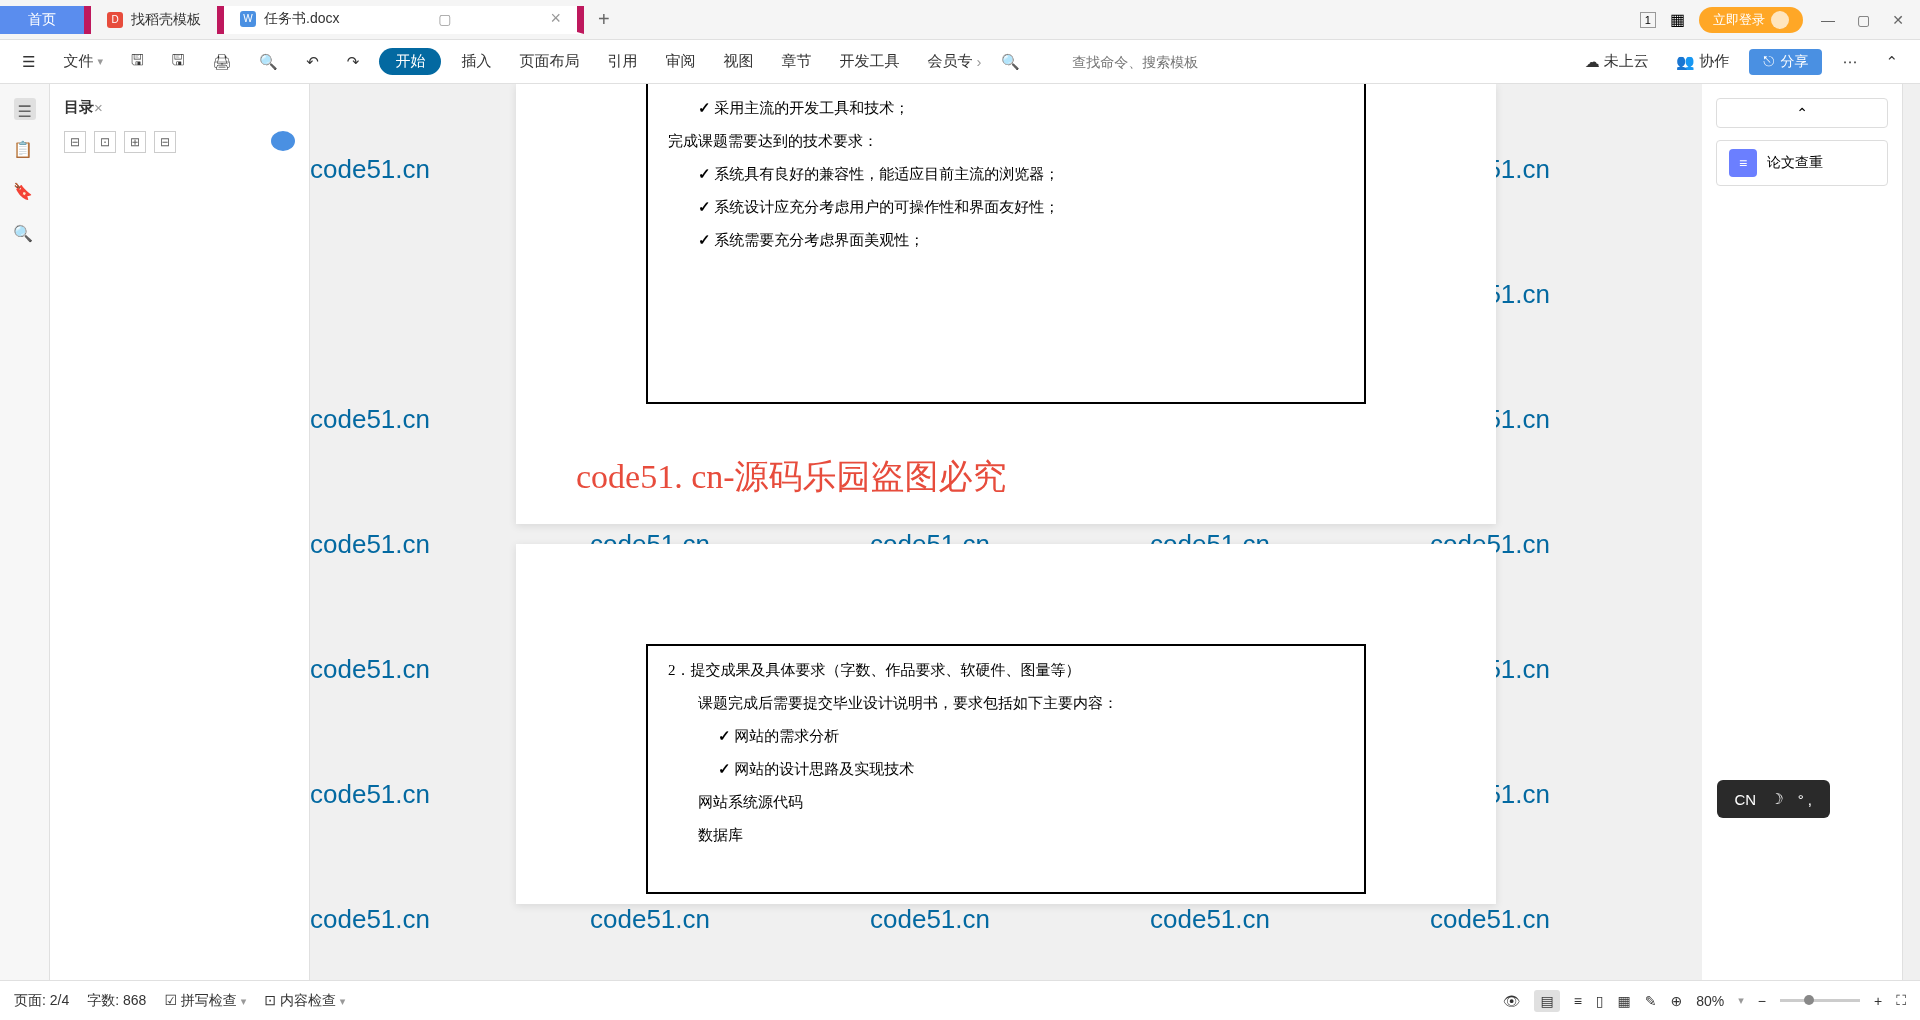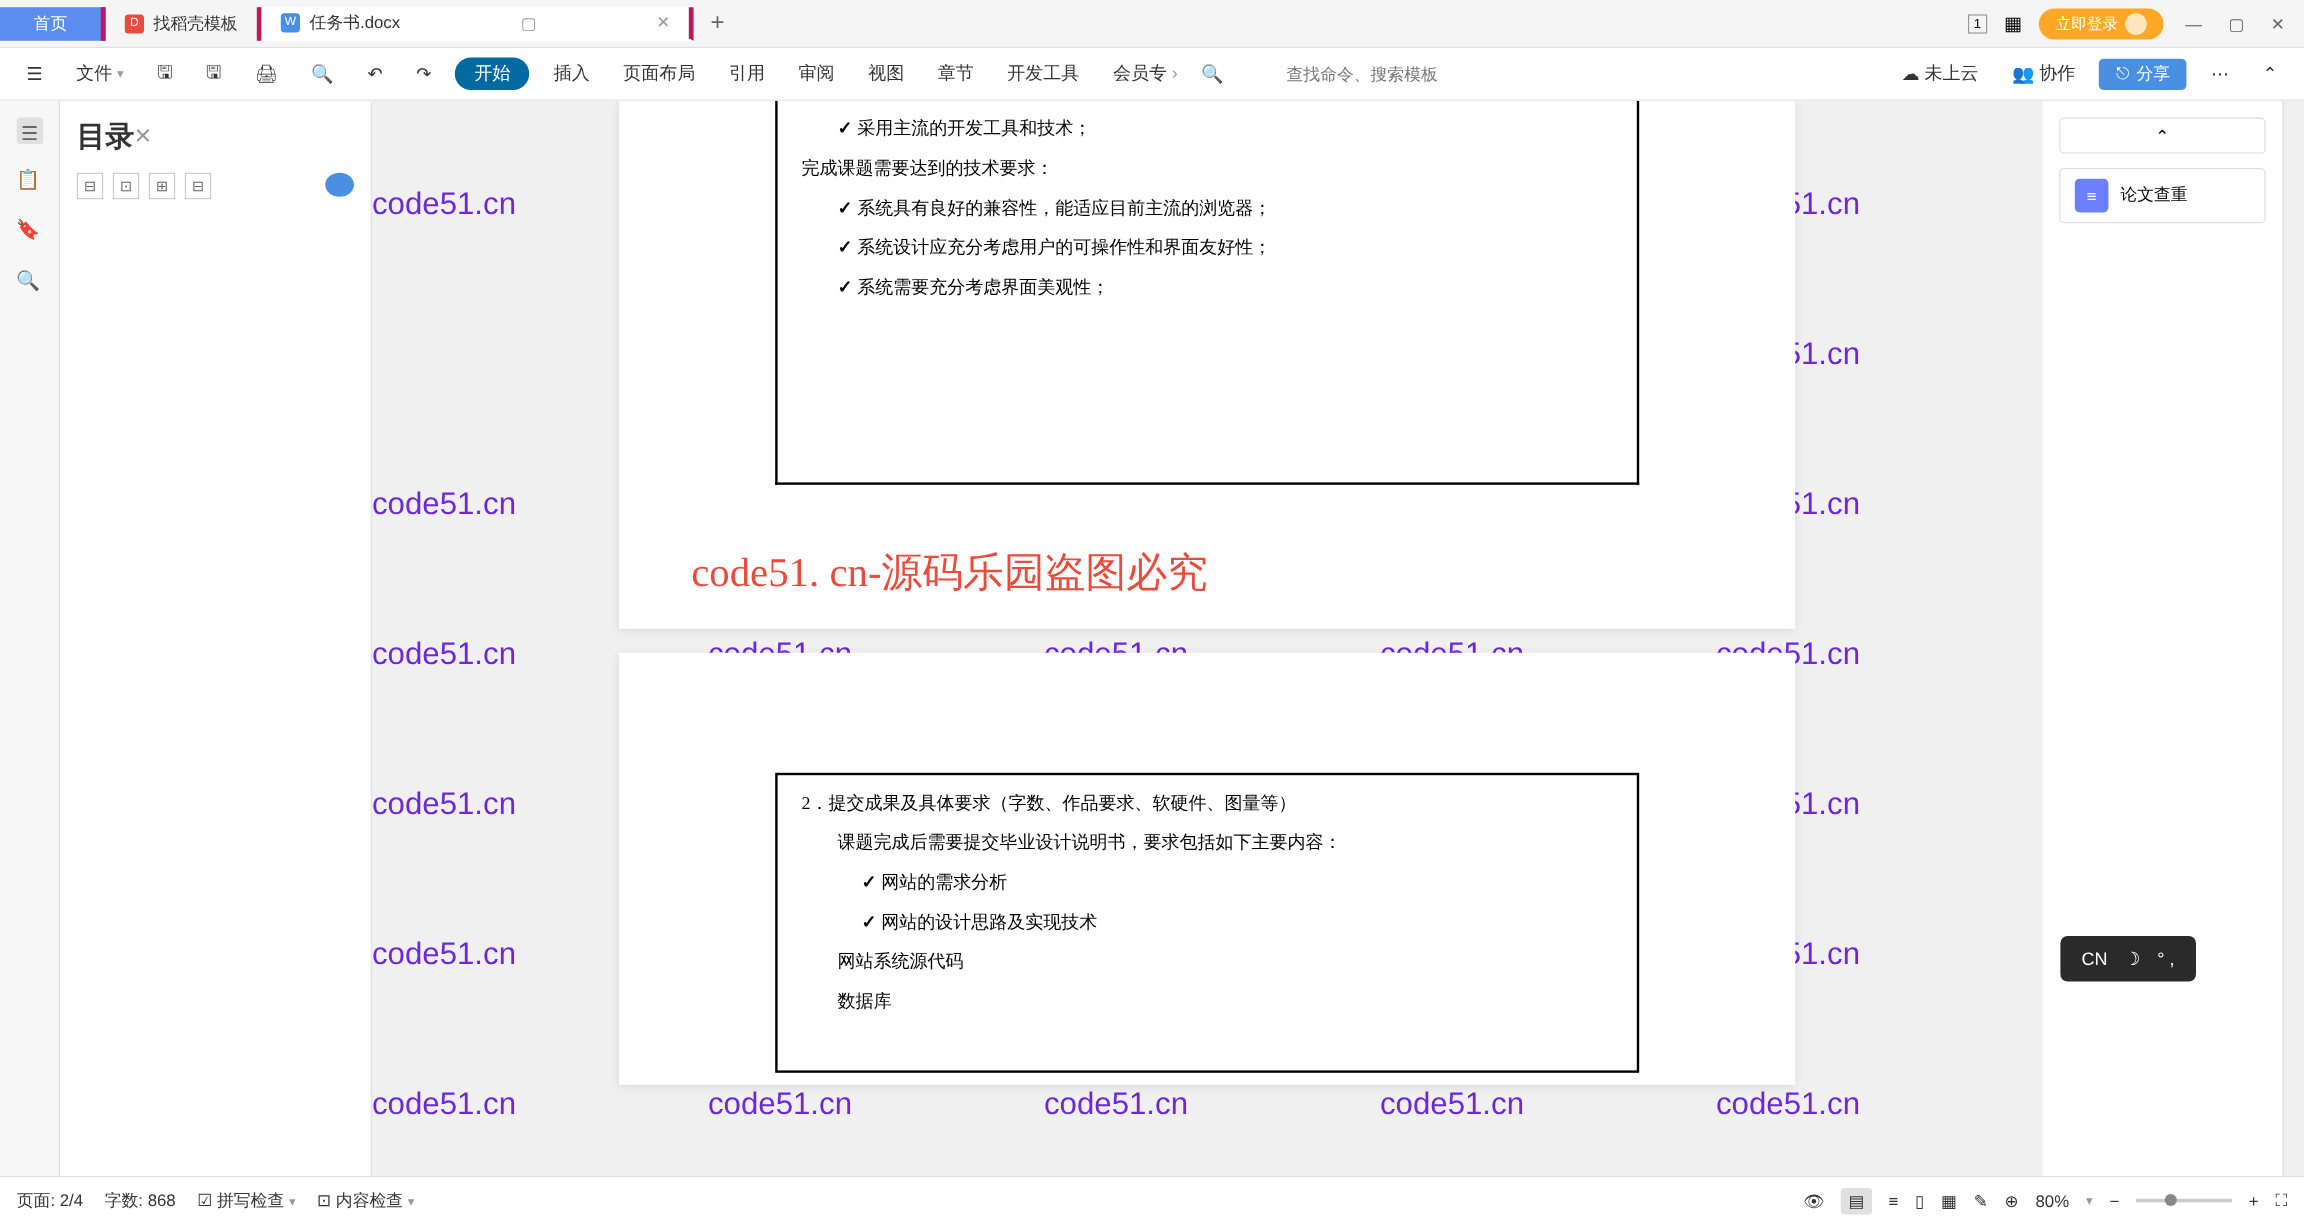--- a/index.html
+++ b/index.html
@@ -1,50 +1,50 @@
 <!DOCTYPE html>
 <html><head>
 <meta charset="utf-8">
 <style>
 *{margin:0;padding:0;box-sizing:border-box;font-family:"Microsoft YaHei",sans-serif}
 body{width:1920px;height:1020px;background:#fff;overflow:hidden;position:relative}
 .titlebar{height:40px;display:flex;align-items:center;background:#f5f5f5;border-bottom:1px solid #e0e0e0}
-.tab{height:28px;display:flex;align-items:center;padding:0 16px;gap:8px;font-size:14px;color:#333;cursor:pointer;border-right:4px solid #be185d}
+.tab{height:28px;display:flex;align-items:center;padding:0 16px;gap:8px;font-size:14px;color:#333;cursor:pointer;border-right:7px solid #be185d}
 .tab.home{background:#5a8dee;color:#fff;padding:0 28px}
 .tab.active{background:#fff;border-bottom:2px solid #fff}
 .tab-icon{width:16px;height:16px;display:inline-flex;align-items:center;justify-content:center}
 .tab-icon.red{background:#e74c3c;border-radius:3px;color:#fff;font-size:10px}
 .tab-icon.blue{background:#4a90e2;border-radius:3px;color:#fff;font-size:10px}
 .tab-close{margin-left:auto;color:#999;font-size:18px}
 .tab-plus{padding:0 14px;color:#666;font-size:20px}
 .titlebar-right{margin-left:auto;display:flex;align-items:center;gap:14px;padding-right:12px}
 .login-btn{background:#ffa726;color:#fff;padding:4px 14px;border-radius:14px;font-size:13px;display:flex;align-items:center;gap:6px}
 .avatar{width:18px;height:18px;background:#fff;border-radius:50%;opacity:.7}
 .win-btn{color:#666;font-size:14px;cursor:pointer;padding:4px}
 .toolbar{height:44px;display:flex;align-items:center;padding:0 14px;gap:12px;border-bottom:1px solid #e0e0e0;font-size:15px;color:#333}
 .toolbar-btn{padding:4px 8px;cursor:pointer;display:flex;align-items:center;gap:4px}
 .toolbar-btn.primary{background:#0369a1;color:#fff;border-radius:14px;padding:4px 16px}
 .share-btn{background:#4a90e2;color:#fff;padding:4px 14px;border-radius:4px;font-size:14px;display:flex;align-items:center;gap:6px}
 .content{display:flex;height:896px}
 .sidebar{width:50px;background:#f7f7f7;border-right:1px solid #e0e0e0;display:flex;flex-direction:column;align-items:center;gap:20px;padding-top:14px}
 .sidebar-icon{width:22px;height:22px;color:#666;cursor:pointer}
 .outline-panel{width:260px;border-right:1px solid #e0e0e0;padding:14px}
-.outline-header{display:flex;align-items:center;font-size:24px;font-weight:bold;color:#333}
+.outline-header{display:flex;align-items:center;font-size:15px;font-weight:bold;color:#333}
 .outline-tools{display:flex;gap:8px;margin-top:14px}
 .outline-tool{width:22px;height:22px;border:1px solid #ccc;display:flex;align-items:center;justify-content:center;font-size:12px;color:#666;cursor:pointer}
 .chat-badge{margin-left:auto;width:24px;height:20px;background:#4a90e2;border-radius:50%}
 .doc-area{flex:1;background:#f0f0f0;overflow:hidden;position:relative;display:flex;flex-direction:column;align-items:center}
 .page{width:980px;background:#fff;box-shadow:0 2px 8px rgba(0,0,0,.1);margin-bottom:20px;position:relative}
 .page1{height:440px;padding:0 60px}
 .page2{height:360px;padding:100px 40px 0}
 .doc-box{border:2px solid #000;padding:8px 20px;margin:0 auto;width:720px}
 .doc-line{font-size:15px;line-height:2.2;color:#000;font-family:SimSun,serif}
 .doc-line.indent{padding-left:30px}
 .check::before{content:"✓ ";font-weight:bold}
-.watermark{position:absolute;font-size:26px;color:#6d28d9;z-index:0;pointer-events:none}
+.watermark{position:absolute;font-size:26px;color:#0369a1;z-index:0;pointer-events:none}
 .red-text{color:#e74c3c;font-size:34px;text-align:left;margin:50px 0 30px;font-family:SimSun,serif}
 .right-panel{width:200px;padding:14px;display:flex;flex-direction:column;gap:12px}
 .rp-btn{border:1px solid #ddd;border-radius:4px;padding:8px 12px;display:flex;align-items:center;gap:10px;font-size:14px;cursor:pointer}
 .rp-icon{width:28px;height:28px;background:#6b7fff;border-radius:4px;display:flex;align-items:center;justify-content:center;color:#fff}
 .statusbar{height:40px;border-top:1px solid #e0e0e0;display:flex;align-items:center;padding:0 14px;font-size:14px;color:#333;gap:18px}
 .statusbar-right{margin-left:auto;display:flex;align-items:center;gap:14px}
 .ime{position:absolute;right:90px;top:780px;background:#2a2a2a;color:#fff;border-radius:6px;padding:10px 18px;display:flex;align-items:center;gap:14px;font-size:15px}
 .scroll-track{width:18px;background:#f0f0f0;border-left:1px solid #e0e0e0}
 .dd{font-size:11px;color:#999}
 </style>

